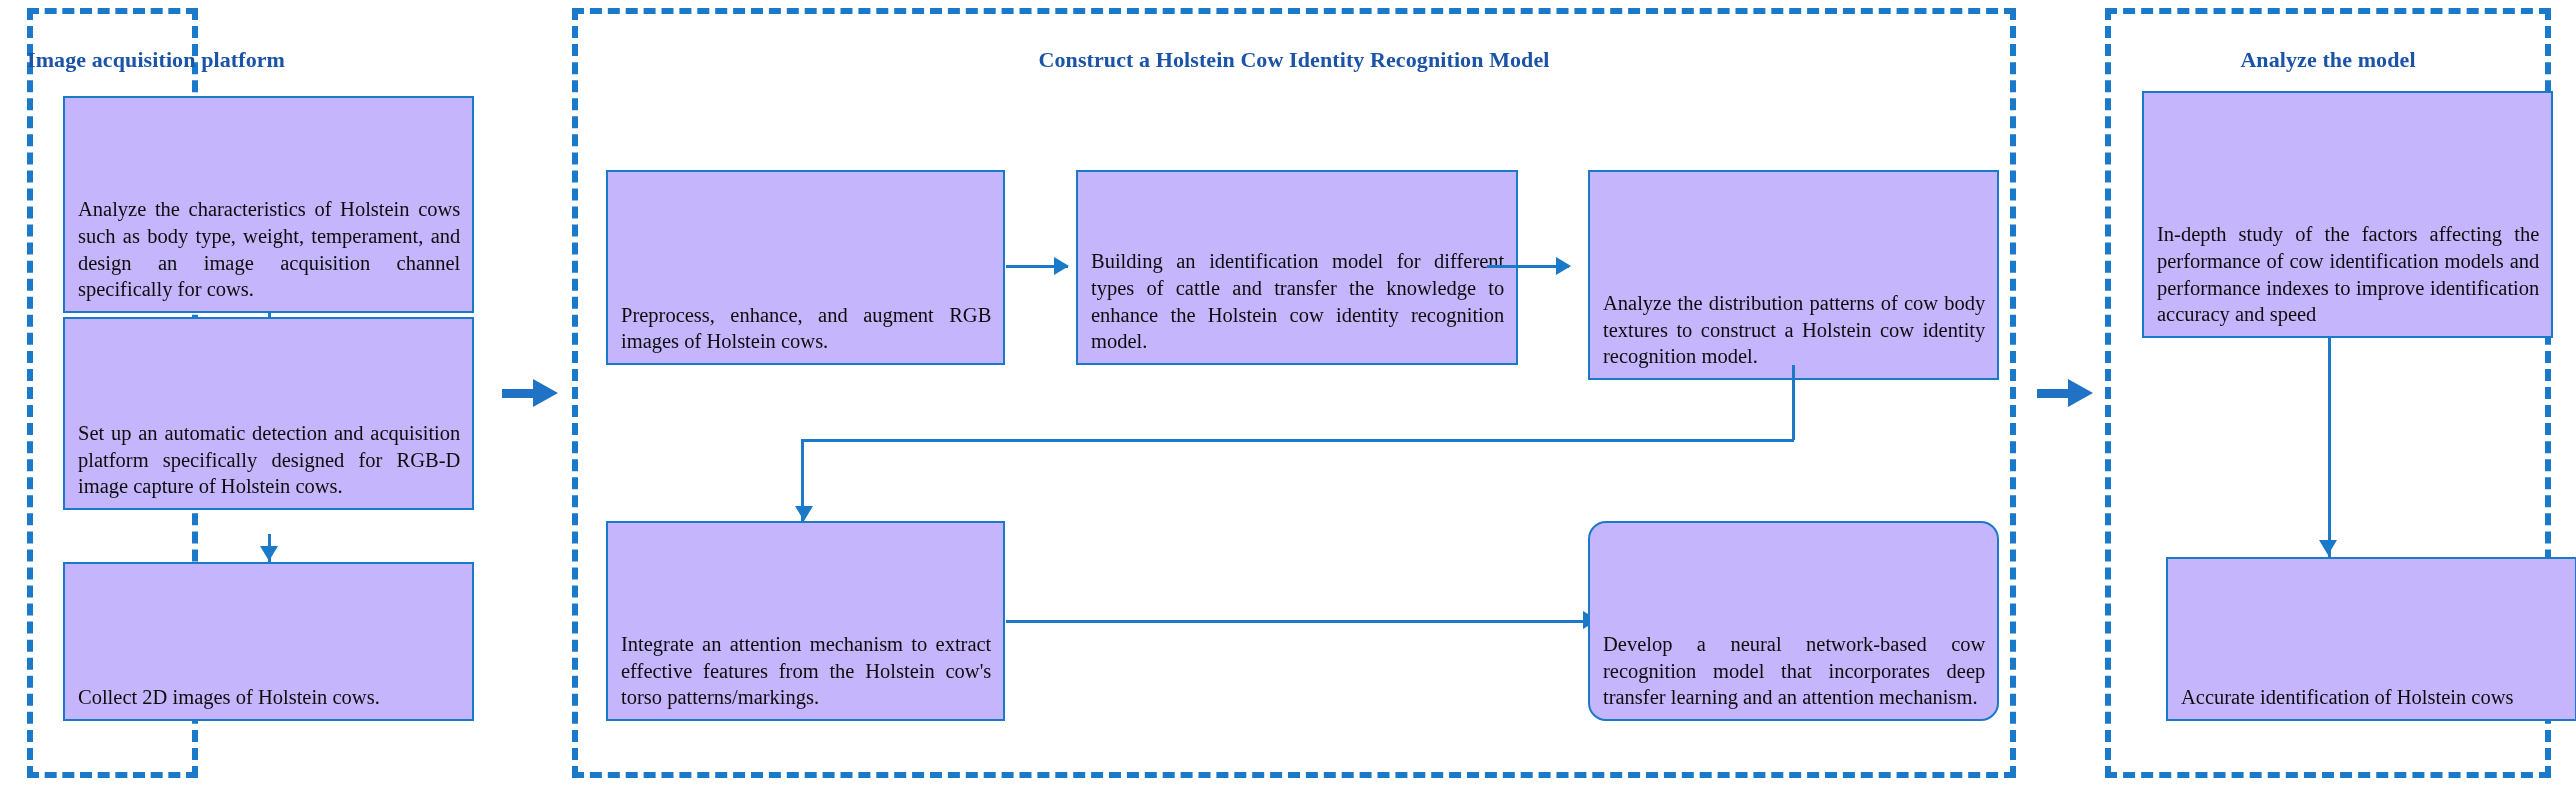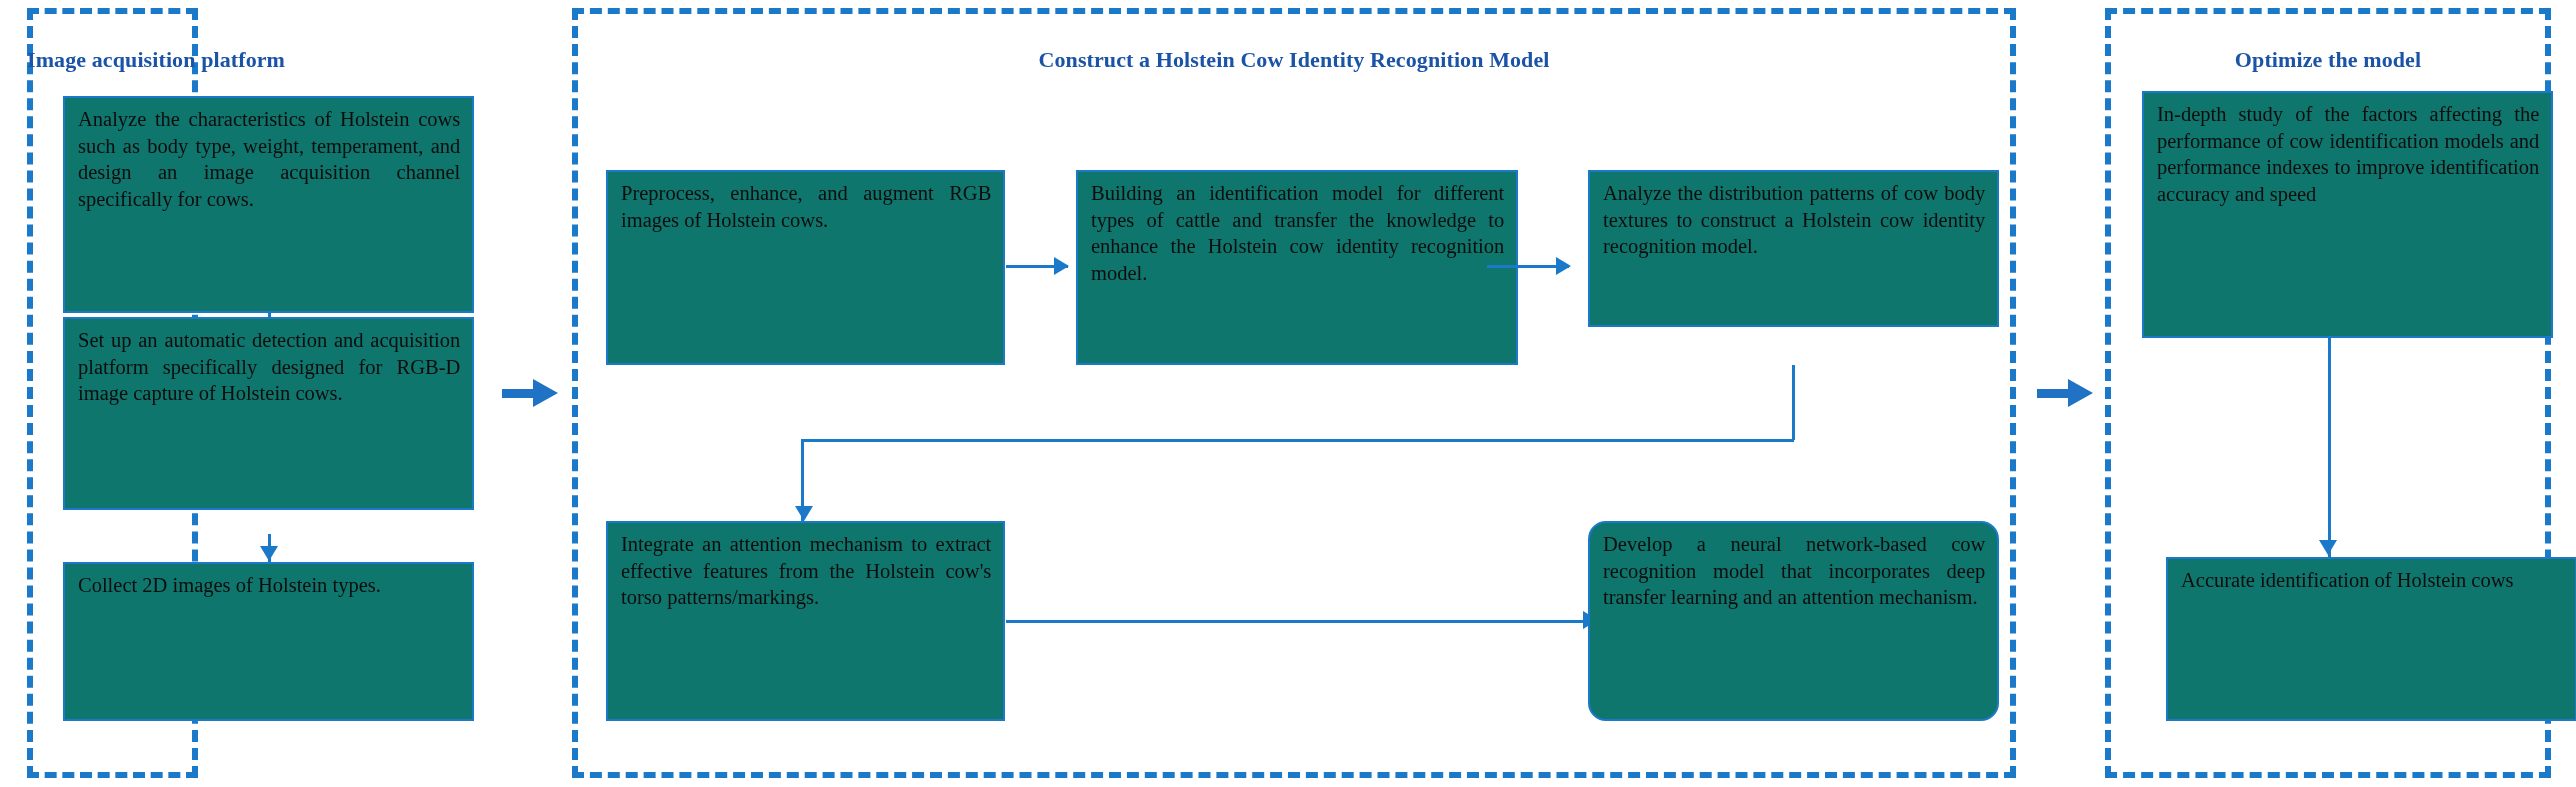--- a/index.html
+++ b/index.html
@@ -34,28 +34,28 @@
     font-size: 22px;
     letter-spacing: 0.1px;
     white-space: nowrap;
     font-family: "Liberation Serif", "DejaVu Serif", serif;
   }
 
   
   .node {
     position: absolute;
     box-sizing: border-box;
-    background: #0f766e;
+    background: #c4b5fd;
     border: 2.9px solid #1a7ac9;
     color: #0d0d0d;
     font-size: 20.5px;
     line-height: 1.30;
     padding: 8.2px 11.7px 8.2px 13px;
     display: flex;
-    align-items: flex-start;
+    align-items: flex-end;
     overflow: hidden;
     font-family: "Liberation Serif", "DejaVu Serif", serif;
   }
   .node span { display: block; width: 100%; }
   .node.justify span { text-align: justify; text-align-last: left; }
 
   
   .vline {
     position: absolute;
     background: #1a7ac9;
@@ -113,21 +113,21 @@
   <div class="arrow-down" style="left:260px; top:342px;"></div>
 
   <div class="node justify" style="left:63px; top:317px; width:411px; height:193px;">
     <span>Set up an automatic detection and acquisition platform specifically designed for RGB-D image capture of Holstein cows.</span>
   </div>
 
   <div class="vline" style="left:268px; top:534px; height:30.5px;"></div>
   <div class="arrow-down" style="left:260px; top:546px;"></div>
 
   <div class="node" style="left:63px; top:562px; width:411px; height:159px;">
-    <span>Collect 2D images of Holstein types.</span>
+    <span>Collect 2D images of Holstein cows.</span>
   </div>
 
   <div class="fat-arrow" style="left:502px; top:379px; width:59px; height:29px;">
     <div class="shaft"></div>
     <div class="head"></div>
   </div>
 
   <div class="panel" style="left:572px; top:8.2px; width:1444px; height:770px;"></div>
   <div class="panel-title" style="left:572px; top:47px; width:1444px;">Construct a Holstein Cow Identity Recognition Model</div>
 
@@ -138,21 +138,21 @@
   <div class="hline" style="left:1006px; top:265px; width:62px;"></div>
   <div class="arrow-right" style="left:1054px; top:257px;"></div>
 
   <div class="node justify" style="left:1076px; top:170px; width:442px; height:195px;">
     <span>Building an identification model for different types of cattle and transfer the knowledge to enhance the Holstein cow identity recognition model.</span>
   </div>
 
   <div class="hline" style="left:1487px; top:265px; width:82px;"></div>
   <div class="arrow-right" style="left:1556px; top:257px;"></div>
 
-  <div class="node justify" style="left:1588px; top:170px; width:411px; height:157px;">
+  <div class="node justify" style="left:1588px; top:170px; width:411px; height:210px;">
     <span>Analyze the distribution patterns of cow body textures to construct a Holstein cow identity recognition model.</span>
   </div>
 
   <div class="vline" style="left:1792px; top:365px; height:75px;"></div>
   <div class="hline" style="left:801px; top:439px; width:993px;"></div>
   <div class="vline" style="left:801px; top:439px; height:82px;"></div>
   <div class="arrow-down" style="left:795px; top:506px;"></div>
 
   <div class="node justify" style="left:606px; top:521px; width:399px; height:200px;">
     <span>Integrate an attention mechanism to extract effective features from the Holstein cow's torso patterns/markings.</span>
@@ -164,21 +164,21 @@
   <div class="node justify" style="left:1588px; top:521px; width:411px; height:200px;border-radius:18px;">
     <span>Develop a neural network-based cow recognition model that incorporates deep transfer learning and an attention mechanism.</span>
   </div>
 
   <div class="fat-arrow" style="left:2037px; top:379px; width:59px; height:29px;">
     <div class="shaft"></div>
     <div class="head"></div>
   </div>
 
   <div class="panel" style="left:2105px; top:8.2px; width:446px; height:770px;"></div>
-  <div class="panel-title" style="left:2105px; top:47px; width:446px;">Optimize the model</div>
+  <div class="panel-title" style="left:2105px; top:47px; width:446px;">Analyze the model</div>
 
   <div class="node justify" style="left:2142px; top:91px; width:411px; height:247px;">
     <span>In-depth study of the factors affecting the performance of cow identification models and performance indexes to improve identification accuracy and speed</span>
   </div>
 
   <div class="vline" style="left:2328px; top:338px; height:220px;"></div>
   <div class="arrow-down" style="left:2319px; top:540px;"></div>
 
   <div class="node" style="left:2142px; top:557px; width:411px; height:164px;margin-left:24px;">
     <span>Accurate identification of Holstein cows</span>

